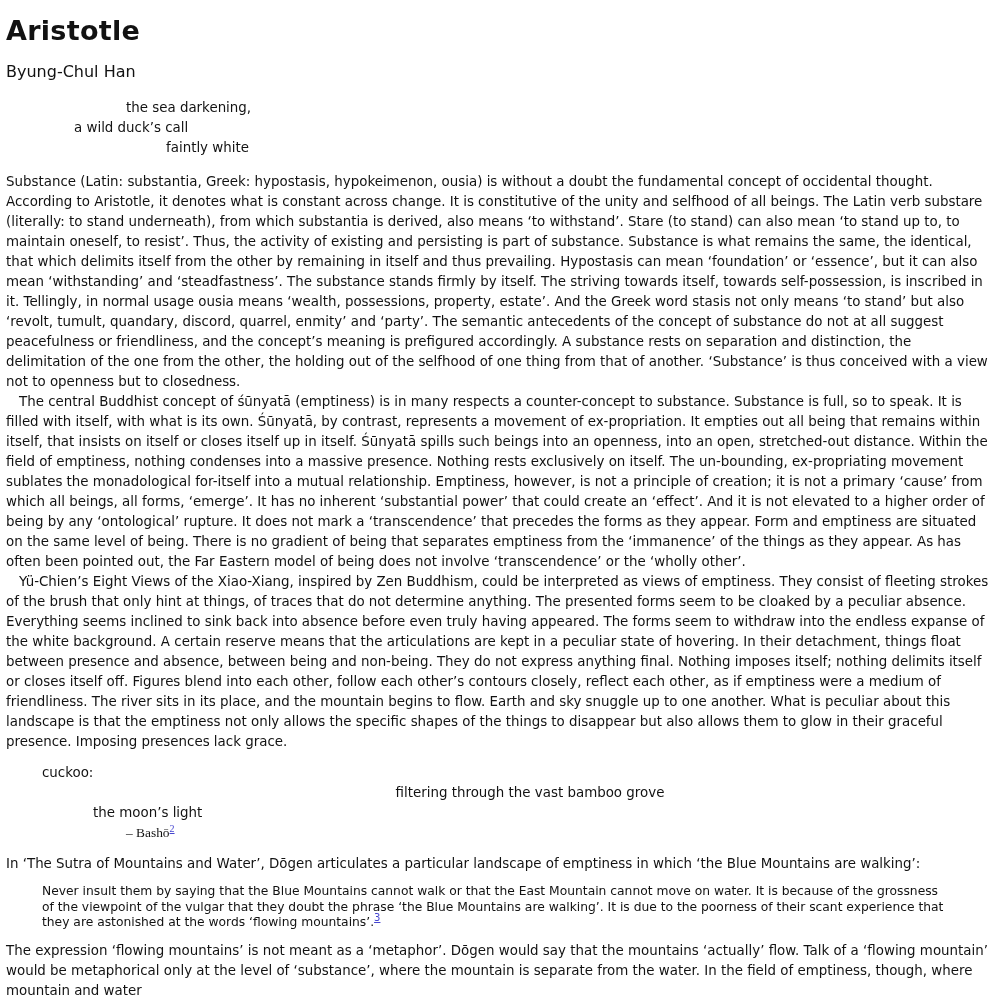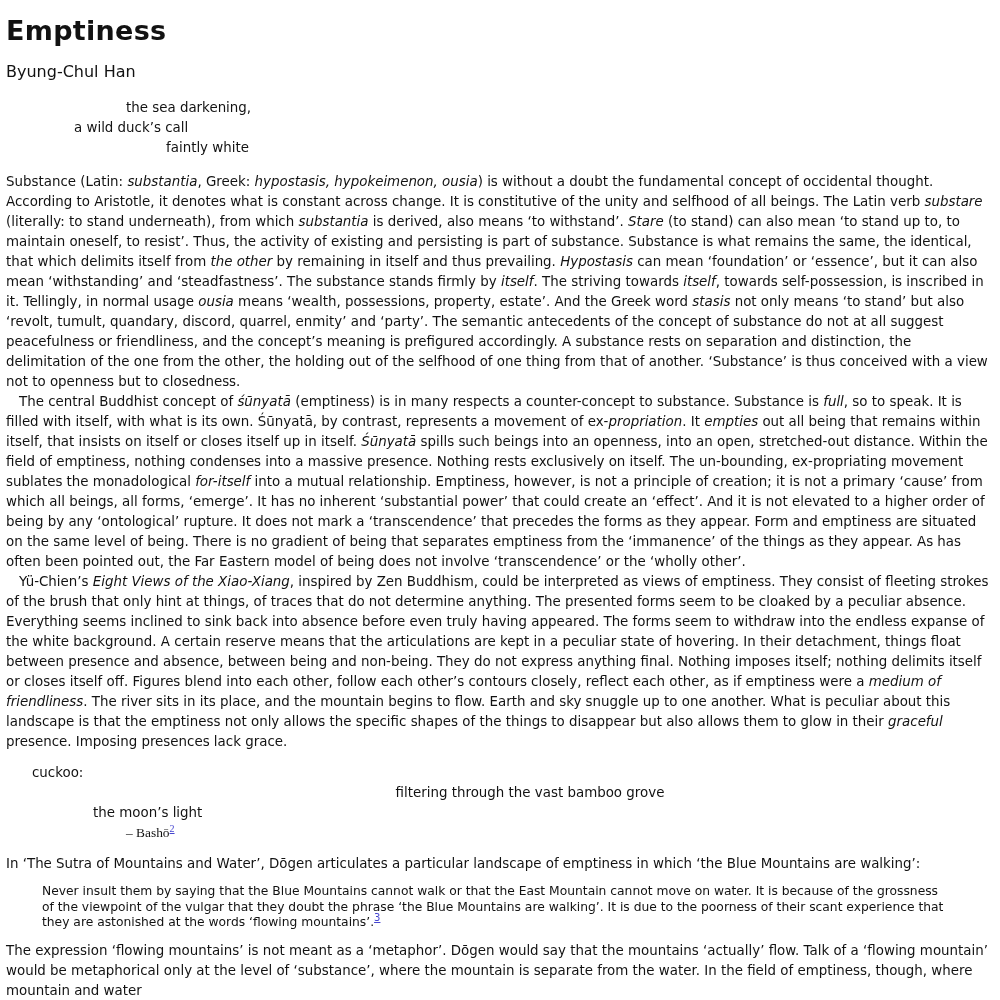--- a/index.html
+++ b/index.html
@@ -14,40 +14,40 @@
   h1.title { font-size: 27px; line-height: 30px; margin: 0; font-weight: bold; letter-spacing: 0.3px; }
   .author { font-size: 16px; margin-top: 16px; }
   .translator { font-size: 13.4px; margin-top: 7px; }
   .poem { font-size: 13.4px; line-height: 20px; }
   .poem-1 { margin-top: 17px; margin-bottom: 14px; }
   .poem-2 { margin-top: 11px; margin-bottom: 11px; }
   .poem-1 .l0 { margin-left: 120px; }
   .poem-1 .l1 { margin-left: 68px; }
   .poem-1 .l2 { margin-left: 160px; }
   .poem-1 .l3 { margin-left: 184px; }
-  .poem-2 .l0 { margin-left: 26px; }
+  .poem-2 .l0 { margin-left: 36px; }
   .poem-2 .l1 { margin-left: 62px; text-align: center; }
   .poem-2 .l2 { margin-left: 87px; }
   .poem-2 .l3 { margin-left: 120px; font-family: Liberation Serif, serif; }
   .body-text p { margin: 0; font-size: 13.4px; line-height: 20px; }
   .indent { text-indent: 13px; }
-  .it { font-style: italic; }
+  .it { }
   sup.fn {
     color: var(--link); text-decoration: underline; cursor: pointer;
     font-size: 10px; line-height: 0; vertical-align: super;
   }
   .quote { margin: 10px 44px 10px 36px; font-size: 12.3px; line-height: 15.5px; }
   .p-mid { margin-top: 11px !important; }
 </style>
 </head>
 <body>
 
 <div class="page">
 
-  <h1 class="title">Emptiness</h1>
+  <h1 class="title">Aristotle</h1>
   <div class="author">Byung-Chul Han</div>
 
   <div class="poem poem-1">
     <div class="l0">the sea darkening,</div>
     <div class="l1">a wild duck’s call</div>
     <div class="l2">faintly white</div>
   </div>
 
   <div class="body-text">
     <p><span>Substance (Latin: </span><span class="it">substantia</span><span>, Greek: </span><span class="it">hypostasis, hypokeimenon, ousia</span><span>) is without a doubt the fundamental concept of occidental thought. According to Aristotle, it denotes what is constant across change. It is constitutive of the unity and selfhood of all beings. The Latin verb </span><span class="it">substare</span><span> (literally: to stand underneath), from which </span><span class="it">substantia</span><span> is derived, also means ‘to withstand’. </span><span class="it">Stare</span><span> (to stand) can also mean ‘to stand up to, to maintain oneself, to resist’. Thus, the activity of existing and persisting is part of substance. Substance is what remains the same, the identical, that which delimits itself from </span><span class="it">the other</span><span> by remaining in itself and thus prevailing. </span><span class="it">Hypostasis</span><span> can mean ‘foundation’ or ‘essence’, but it can also mean ‘withstanding’ and ‘steadfastness’. The substance stands firmly by </span><span class="it">itself</span><span>. The striving towards </span><span class="it">itself</span><span>, towards self-possession, is inscribed in it. Tellingly, in normal usage </span><span class="it">ousia</span><span> means ‘wealth, possessions, property, estate’. And the Greek word </span><span class="it">stasis</span><span> not only means ‘to stand’ but also ‘revolt, tumult, quandary, discord, quarrel, enmity’ and ‘party’. The semantic antecedents of the concept of substance do not at all suggest peacefulness or friendliness, and the concept’s meaning is prefigured accordingly. A substance rests on separation and distinction, the delimitation of the one from the other, the holding out of the selfhood of one thing from that of another. ‘Substance’ is thus conceived with a view not to openness but to closedness.</span></p>

